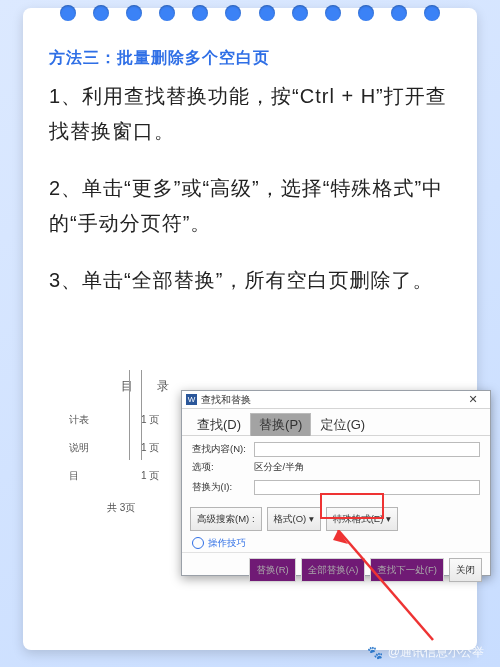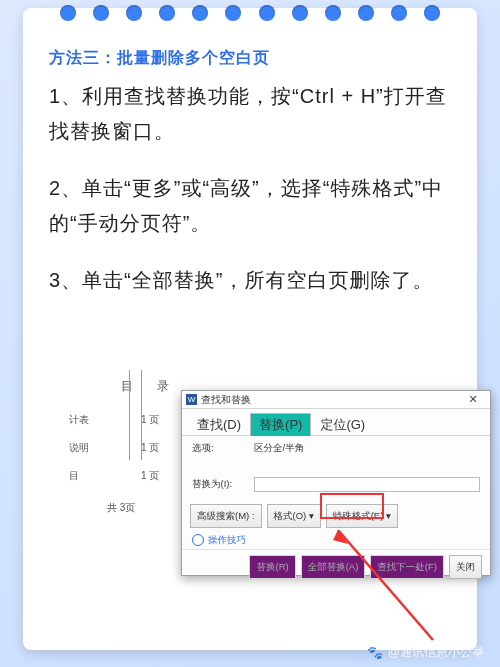--- a/index.html
+++ b/index.html
@@ -32,21 +32,21 @@
     position: absolute; left: 118px; top: 20px; width: 310px; height: 186px;
     background: #fdfdfd; border: 1px solid #9aa0a8;
     box-shadow: 0 3px 10px rgba(0,0,0,.35);
     font-size: 10px; color: #333;
   }
   .titlebar { height: 18px; background: #fff; border-bottom: 1px solid #d5d5d5; display:flex; align-items:center; padding:0 4px; }
   .titlebar .w-icon { width:11px;height:11px;background:#2b579a;margin-right:4px;color:#fff;font-size:8px;line-height:11px;text-align:center;}
   .titlebar .close { margin-left:auto; width:26px; text-align:center; font-size:11px; color:#444;}
   .tabs { display:flex; gap:0; padding: 3px 6px 0 6px; border-bottom:1px solid #d5d5d5;}
   .tab { padding: 2px 8px; font-size:13px; color:#333; border:1px solid transparent; border-bottom:none; position:relative; top:1px;}
-  .tab.active { border-color:#bbb; background:#14b8a6; }
+  .tab.active { border-color:#bbb; background:#a3a3a3; }
   .form { padding: 6px 10px 4px 10px; }
   .form-row { display:flex; align-items:center; margin-bottom:4px; gap:6px;}
   .form-row .lbl { width: 56px; font-size:9.5px; }
   .form-row .val { font-size:9.5px; color:#333; }
   .form-row input.field { flex:1; height:15px; border:1px solid #bbb; font-size:9px; padding:0 3px;}
   .btn-row { display:flex; gap:5px; padding: 4px 8px; }
   .btn { height:24px; padding:0 6px; font-size:9.5px; border:1px solid #b5b5b5; background:linear-gradient(#fafafa,#e9e9e9); display:flex;align-items:center;color:#333;}
   .btn.disabled { color:#aaa; border-color:#d4d4d4; background:#701a75;}
   .btn.special { position:relative; }
   .red-box { position:absolute; border:2px solid #e33; }
@@ -110,24 +110,28 @@
         <span>查找和替换</span>
         <span class="close">✕</span>
       </div>
       <div class="tabs">
         <div class="tab">查找(D)</div>
         <div class="tab active">替换(P)</div>
         <div class="tab">定位(G)</div>
       </div>
       <div class="form">
         <div class="form-row">
+          <span class="lbl">查找内容(N):</span>
+          <input class="field" style="">
+        </div>
+        <div class="form-row">
           <span class="lbl">选项:</span>
           <span class="val">区分全/半角</span>
         </div>
-        <div class="form-row" style="margin-top:22px">
+        <div class="form-row" style="margin-top:6px">
           <span class="lbl">替换为(I):</span>
           <input class="field" style="">
         </div>
       </div>
       <div class="btn-row">
         <div class="btn">高级搜索(M) :</div>
         <div class="btn">格式(O) ▾</div>
         <div class="btn special">特殊格式(E) ▾</div>
       </div>
       <div class="help-row">

